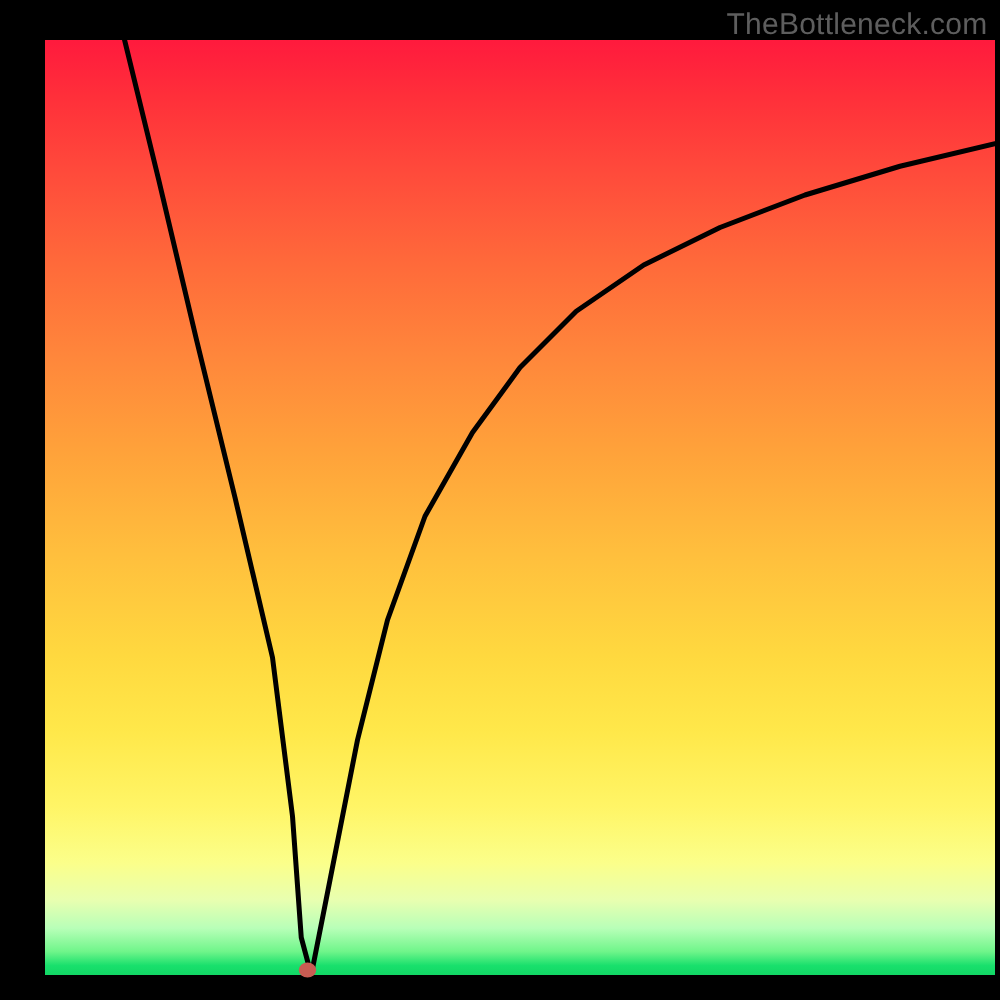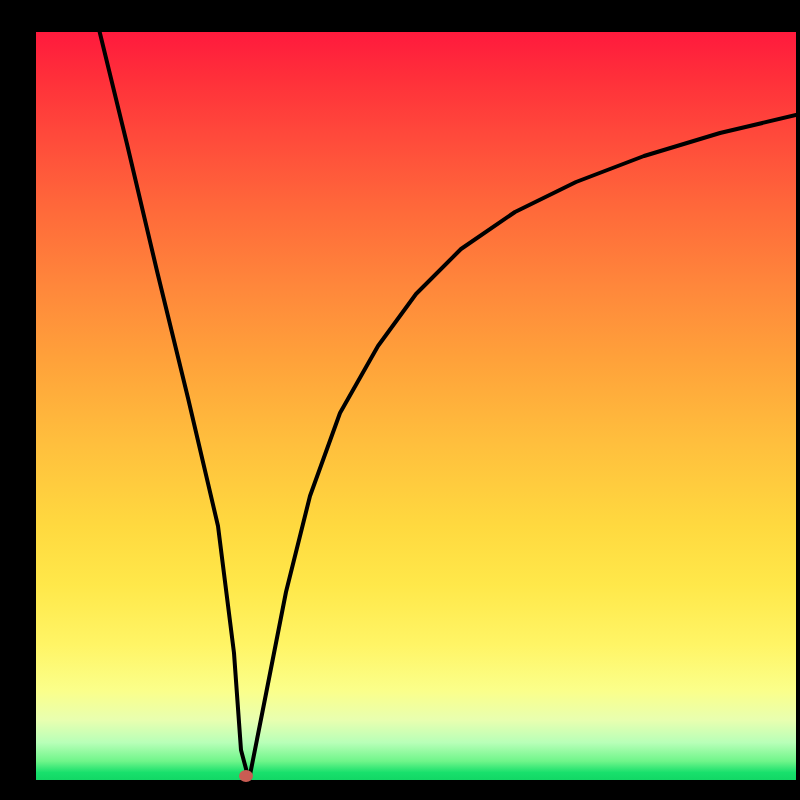--- a/index.html
+++ b/index.html
@@ -70,20 +70,21 @@
     border-radius: 50%;
     background: #c95c53;
     z-index: 3;
     transform: translate(-50%, -50%);
   }
 </style>
 </head>
 <body>
 
 <div class="frame">
+  <div class="watermark">TheBottleneck.com</div>
   <div class="plot-area">
     <svg class="curve" viewBox="0 0 760 748" preserveAspectRatio="none">
       <path d="M 60 -15
                L 91 112
                L 121 239
                L 152 366
                L 182 494
                L 198 621
                L 205 718
                L 213 748

